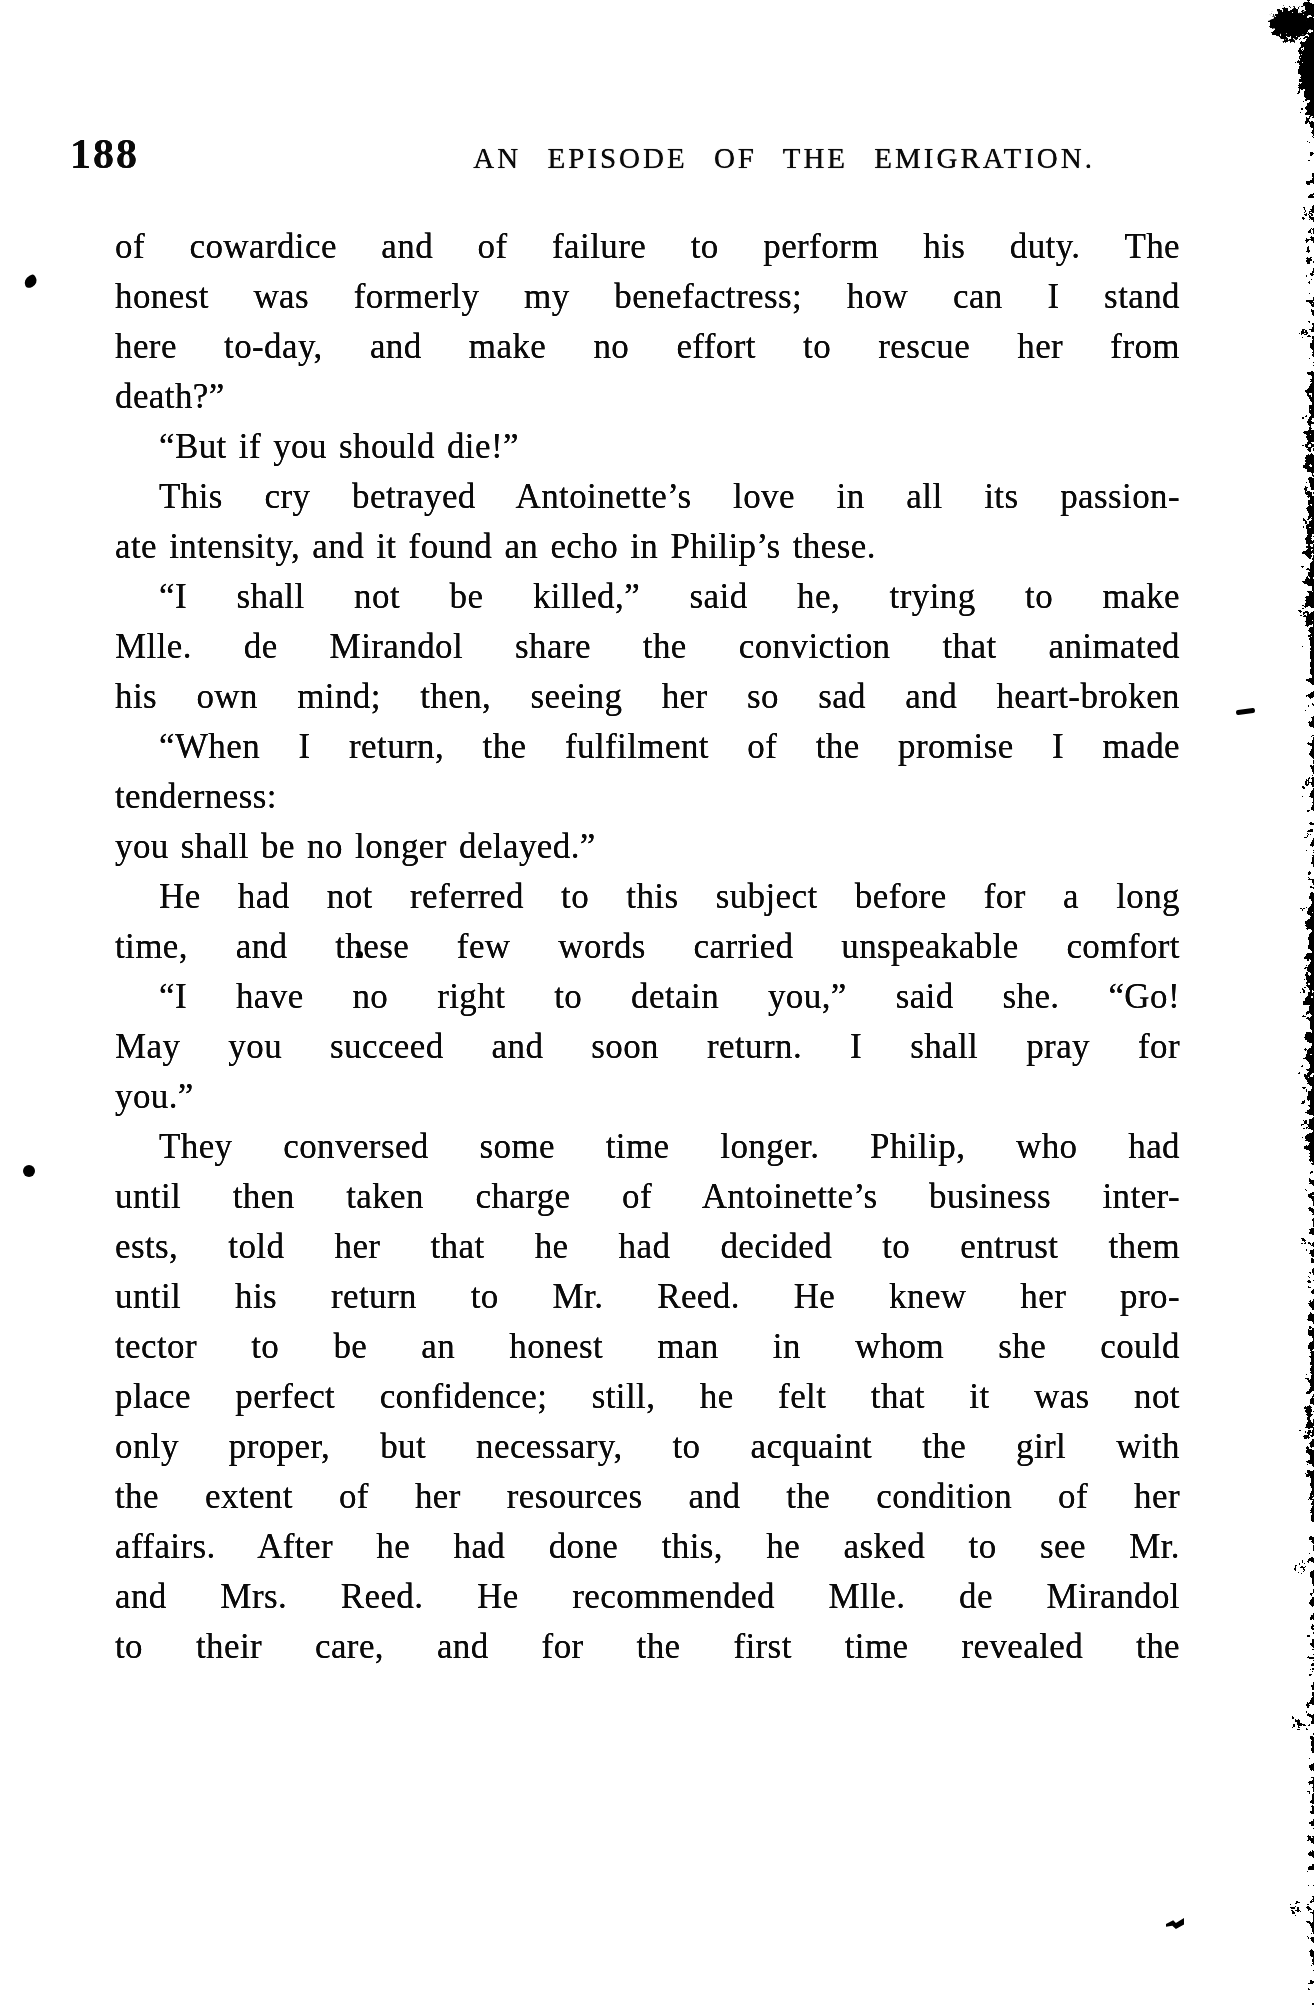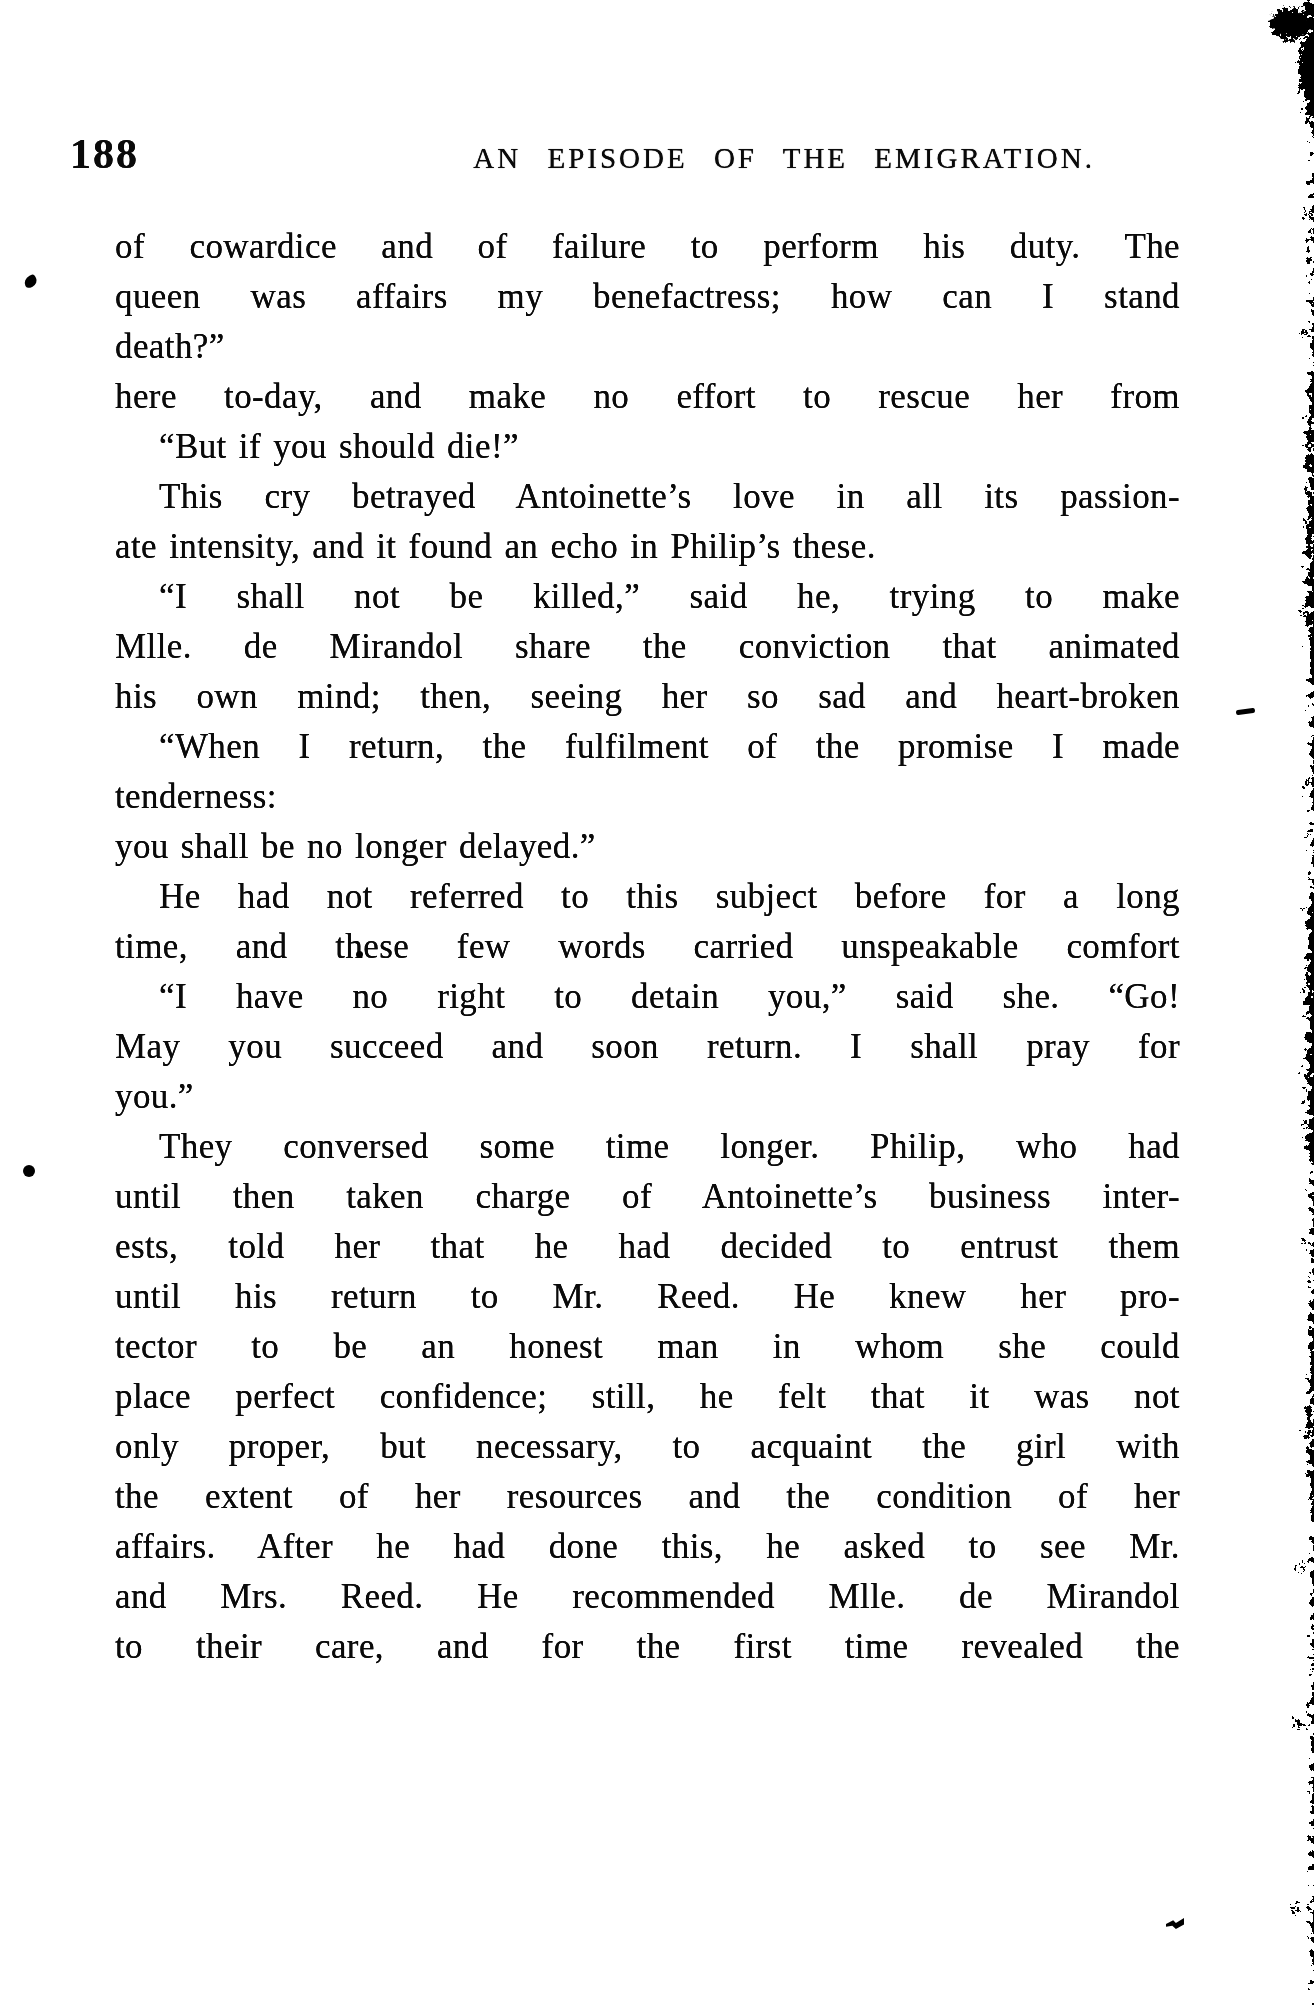--- a/index.html
+++ b/index.html
@@ -80,23 +80,23 @@
 </head>
 <body>
 
 <div id="scan-page">
 
   <div class="folio">188</div>
   <div class="running-head">AN EPISODE OF THE EMIGRATION.</div>
 
   <div class="text-block">
       <div class="line">of cowardice and of failure to perform his duty.  The</div>
-      <div class="line">queen was affairs my benefactress; how can I stand</div>
+      <div class="line">honest was formerly my benefactress; how can I stand</div>
+      <div class="line">here to-day, and make no effort to rescue her from</div>
       <div class="line end">death?”</div>
-      <div class="line">here to-day, and make no effort to rescue her from</div>
       <div class="line indent end">“But if you should die!”</div>
       <div class="line indent">This cry betrayed Antoinette’s love in all its passion-</div>
       <div class="line end">ate intensity, and it found an echo in Philip’s these.</div>
       <div class="line indent">“I shall not be killed,” said he, trying to make</div>
       <div class="line">Mlle. de Mirandol share the conviction that animated</div>
       <div class="line">his own mind; then, seeing her so sad and heart-broken</div>
       <div class="line indent">“When I return, the fulfilment of the promise I made</div>
       <div class="line end">tenderness:</div>
       <div class="line end">you shall be no longer delayed.”</div>
       <div class="line indent">He had not referred to this subject before for a long</div>

